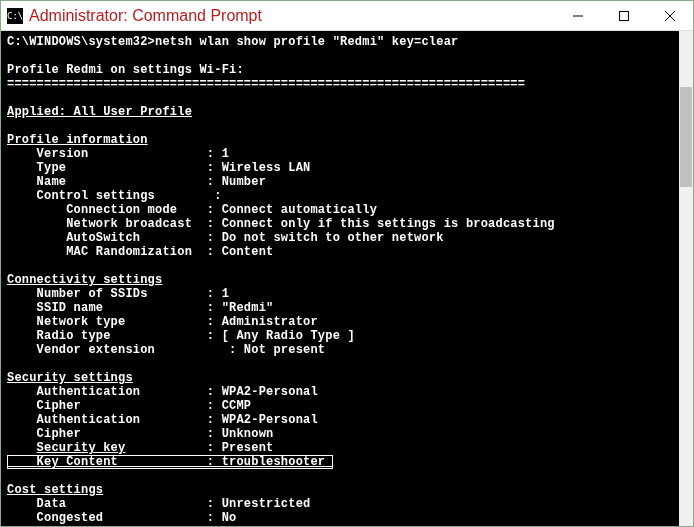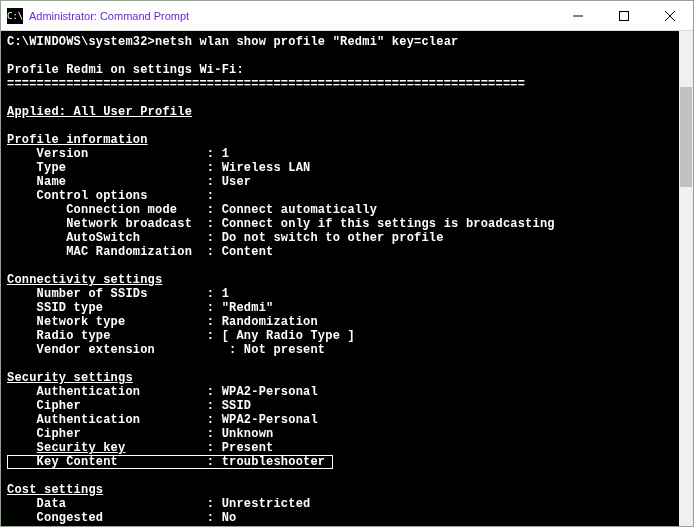--- a/index.html
+++ b/index.html
@@ -24,22 +24,22 @@
     background: #000;
     color: #fff;
     font-size: 9px;
     line-height: 16px;
     text-align: center;
     font-family: monospace;
   }
   .titlebar .title {
     flex: 1;
     font-family: 'Segoe UI', Tahoma, sans-serif;
-    font-size: 11px;
-    color: #6d28d9;
+    font-size: 16px;
+    color: #b91c1c;
   }
   .winbtn {
     width: 46px;
     height: 30px;
     display: flex;
     align-items: center;
     justify-content: center;
     font-family: 'Segoe UI', sans-serif;
     font-size: 13px;
     color: #000;
@@ -75,20 +75,21 @@
     width: 12px;
     top: 56px;
     height: 100px;
     background: #c0c0c0;
   }
   .underline { text-decoration: underline; margin-top: 8px; }
   .boxed {
     display: inline-block;
     outline: 1px solid #fff;
     outline-offset: -1px;
+    text-decoration: underline;
   }
 </style>
 </head>
 <body>
 
 <div class="titlebar">
   <div class="icon">C:\</div>
   <div class="title">Administrator: Command Prompt</div>
   <div class="winbtn">
     <svg viewBox="0 0 10 10">
@@ -112,37 +113,37 @@
 <div class="console"><span>C:\WINDOWS\system32&gt;</span><span>netsh wlan show profile "Redmi" key=clear</span>
 
 <span>Profile Redmi on settings Wi-Fi:</span>
 <span>======================================================================</span>
 
 <span class="underline">Applied: All User Profile</span>
 
 <span class="underline">Profile information</span>
 <span>    Version                : </span><span>1</span>
 <span>    Type                   : </span><span>Wireless LAN</span>
-<span>    Name                   : </span><span>User</span>
-<span>    Control options        :</span><span></span>
+<span>    Name                   : </span><span>Number</span>
+<span>    Control settings        :</span><span></span>
 <span>        Connection mode    : </span><span>Connect automatically</span>
 <span>        Network broadcast  : </span><span>Connect only if this settings is broadcasting</span>
-<span>        AutoSwitch         : </span><span>Do not switch to other profile</span>
+<span>        AutoSwitch         : </span><span>Do not switch to other network</span>
 <span>        MAC Randomization  : </span><span>Content</span>
 
 <span class="underline">Connectivity settings</span>
 <span>    Number of SSIDs        : </span><span>1</span>
-<span>    SSID type              : </span><span>"Redmi"</span>
-<span>    Network type           : </span><span>Randomization</span>
+<span>    SSID name              : </span><span>"Redmi"</span>
+<span>    Network type           : </span><span>Administrator</span>
 <span>    Radio type             : </span><span>[ Any Radio Type ]</span>
 <span>    Vendor extension          : </span><span>Not present</span>
 
 <span class="underline">Security settings</span>
 <span>    Authentication         : </span><span>WPA2-Personal</span>
-<span>    Cipher                 : </span><span>SSID</span>
+<span>    Cipher                 : </span><span>CCMP</span>
 <span>    Authentication         : </span><span>WPA2-Personal</span>
 <span>    Cipher                 : </span><span>Unknown</span>
     <span class="underline">Security key</span><span>           : </span><span>Present</span>
 <span class="boxed">    <span>Key Content</span><span>            : </span><span>troubleshooter</span> </span>
 
 <span class="underline">Cost settings</span>
 <span>    Data                   : </span><span>Unrestricted</span>
 <span>    Congested              : </span><span>No</span>
 <span>    Approaching Data Limit : </span><span>No</span></div>
   <div class="scrollbar">

